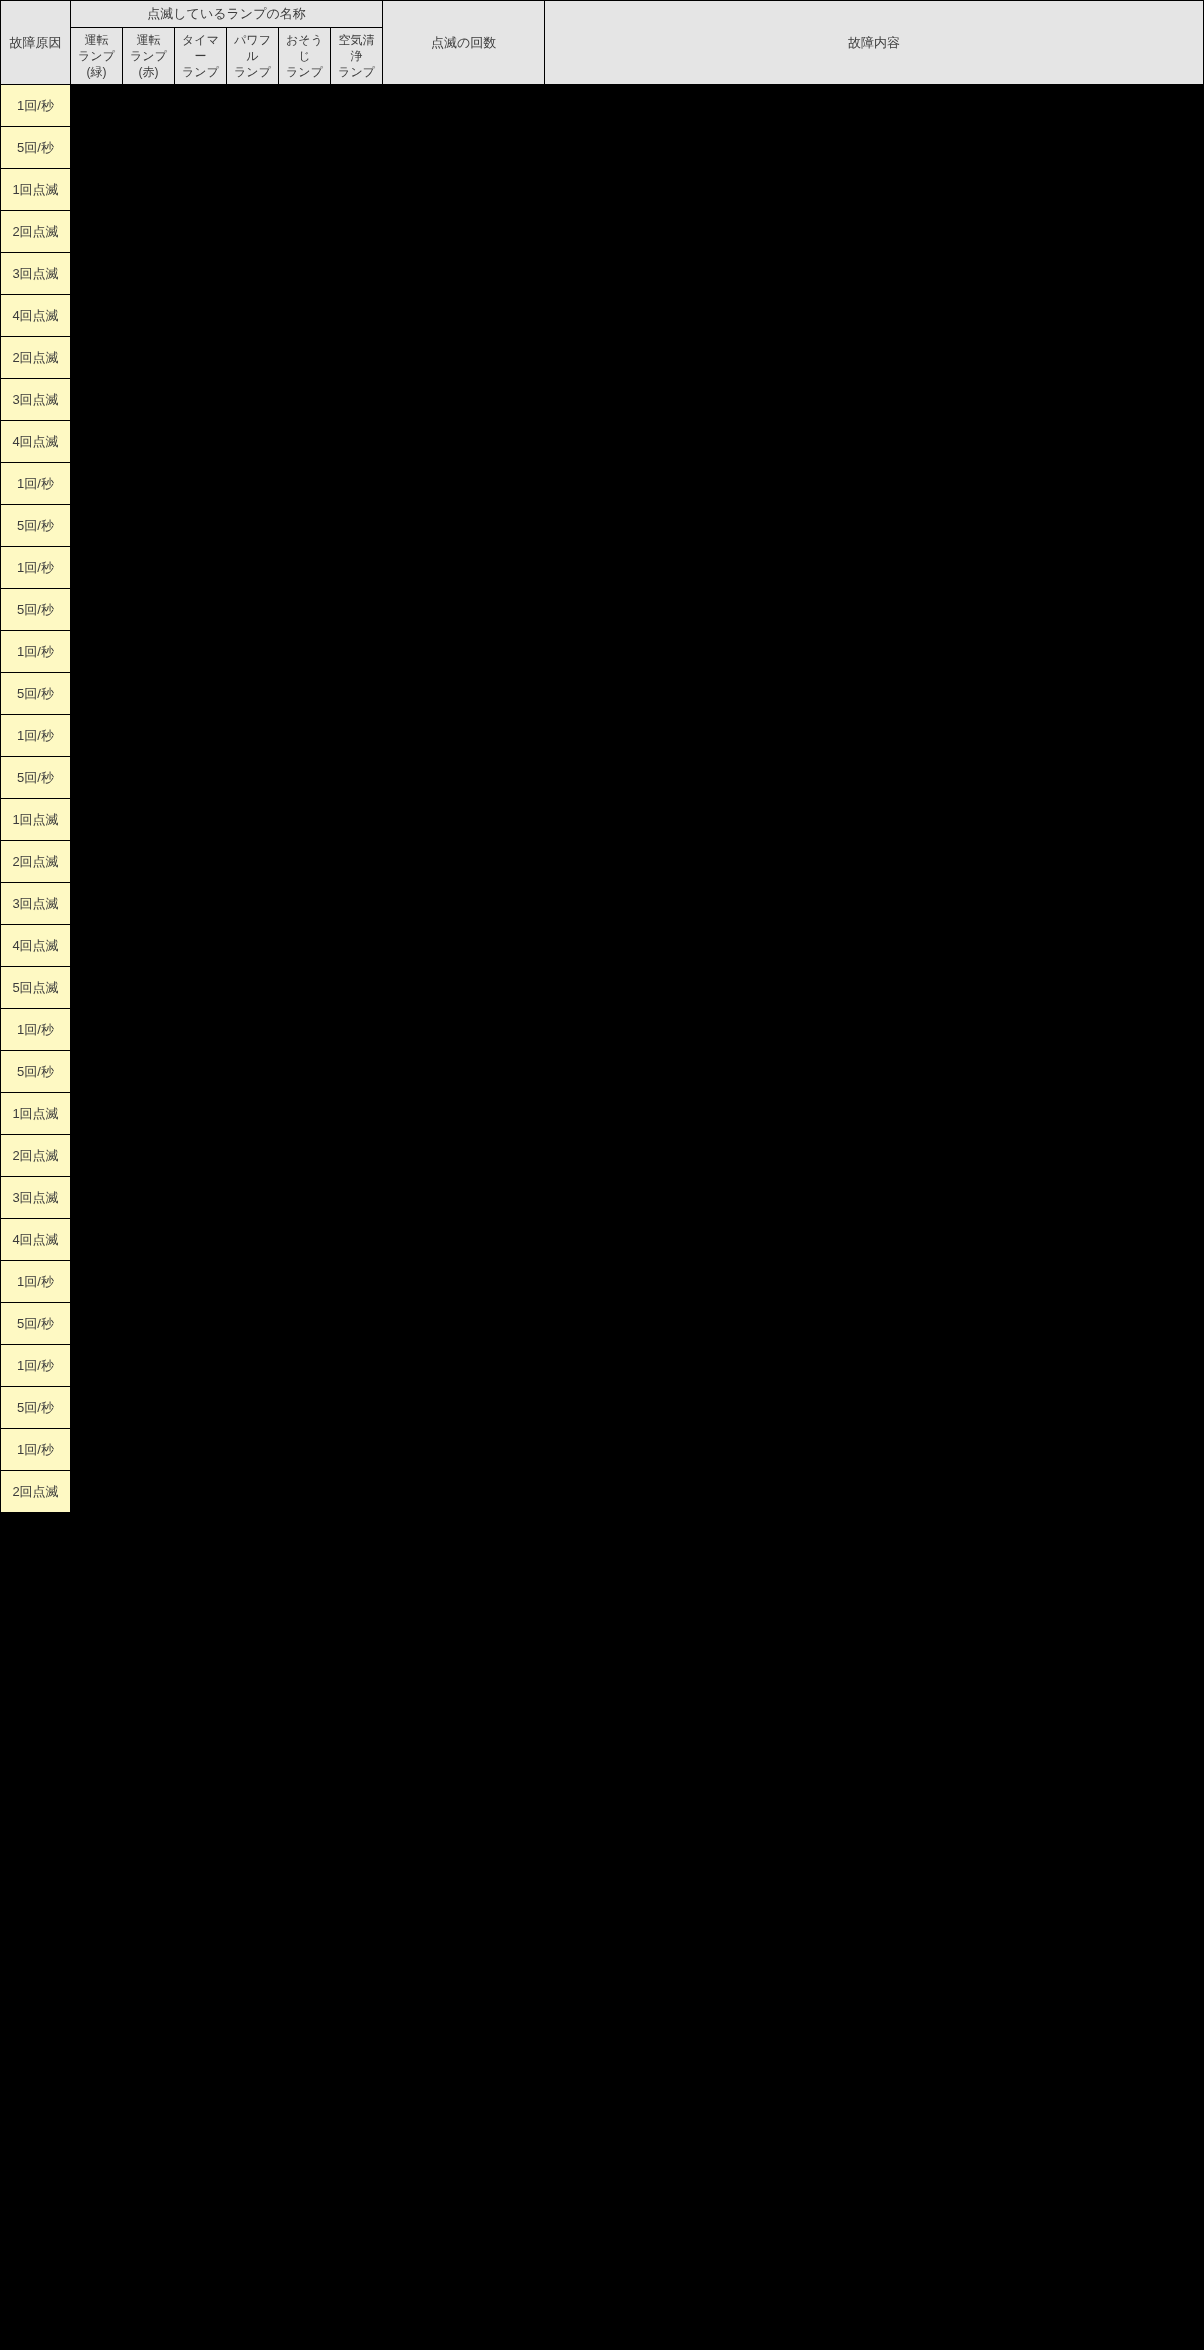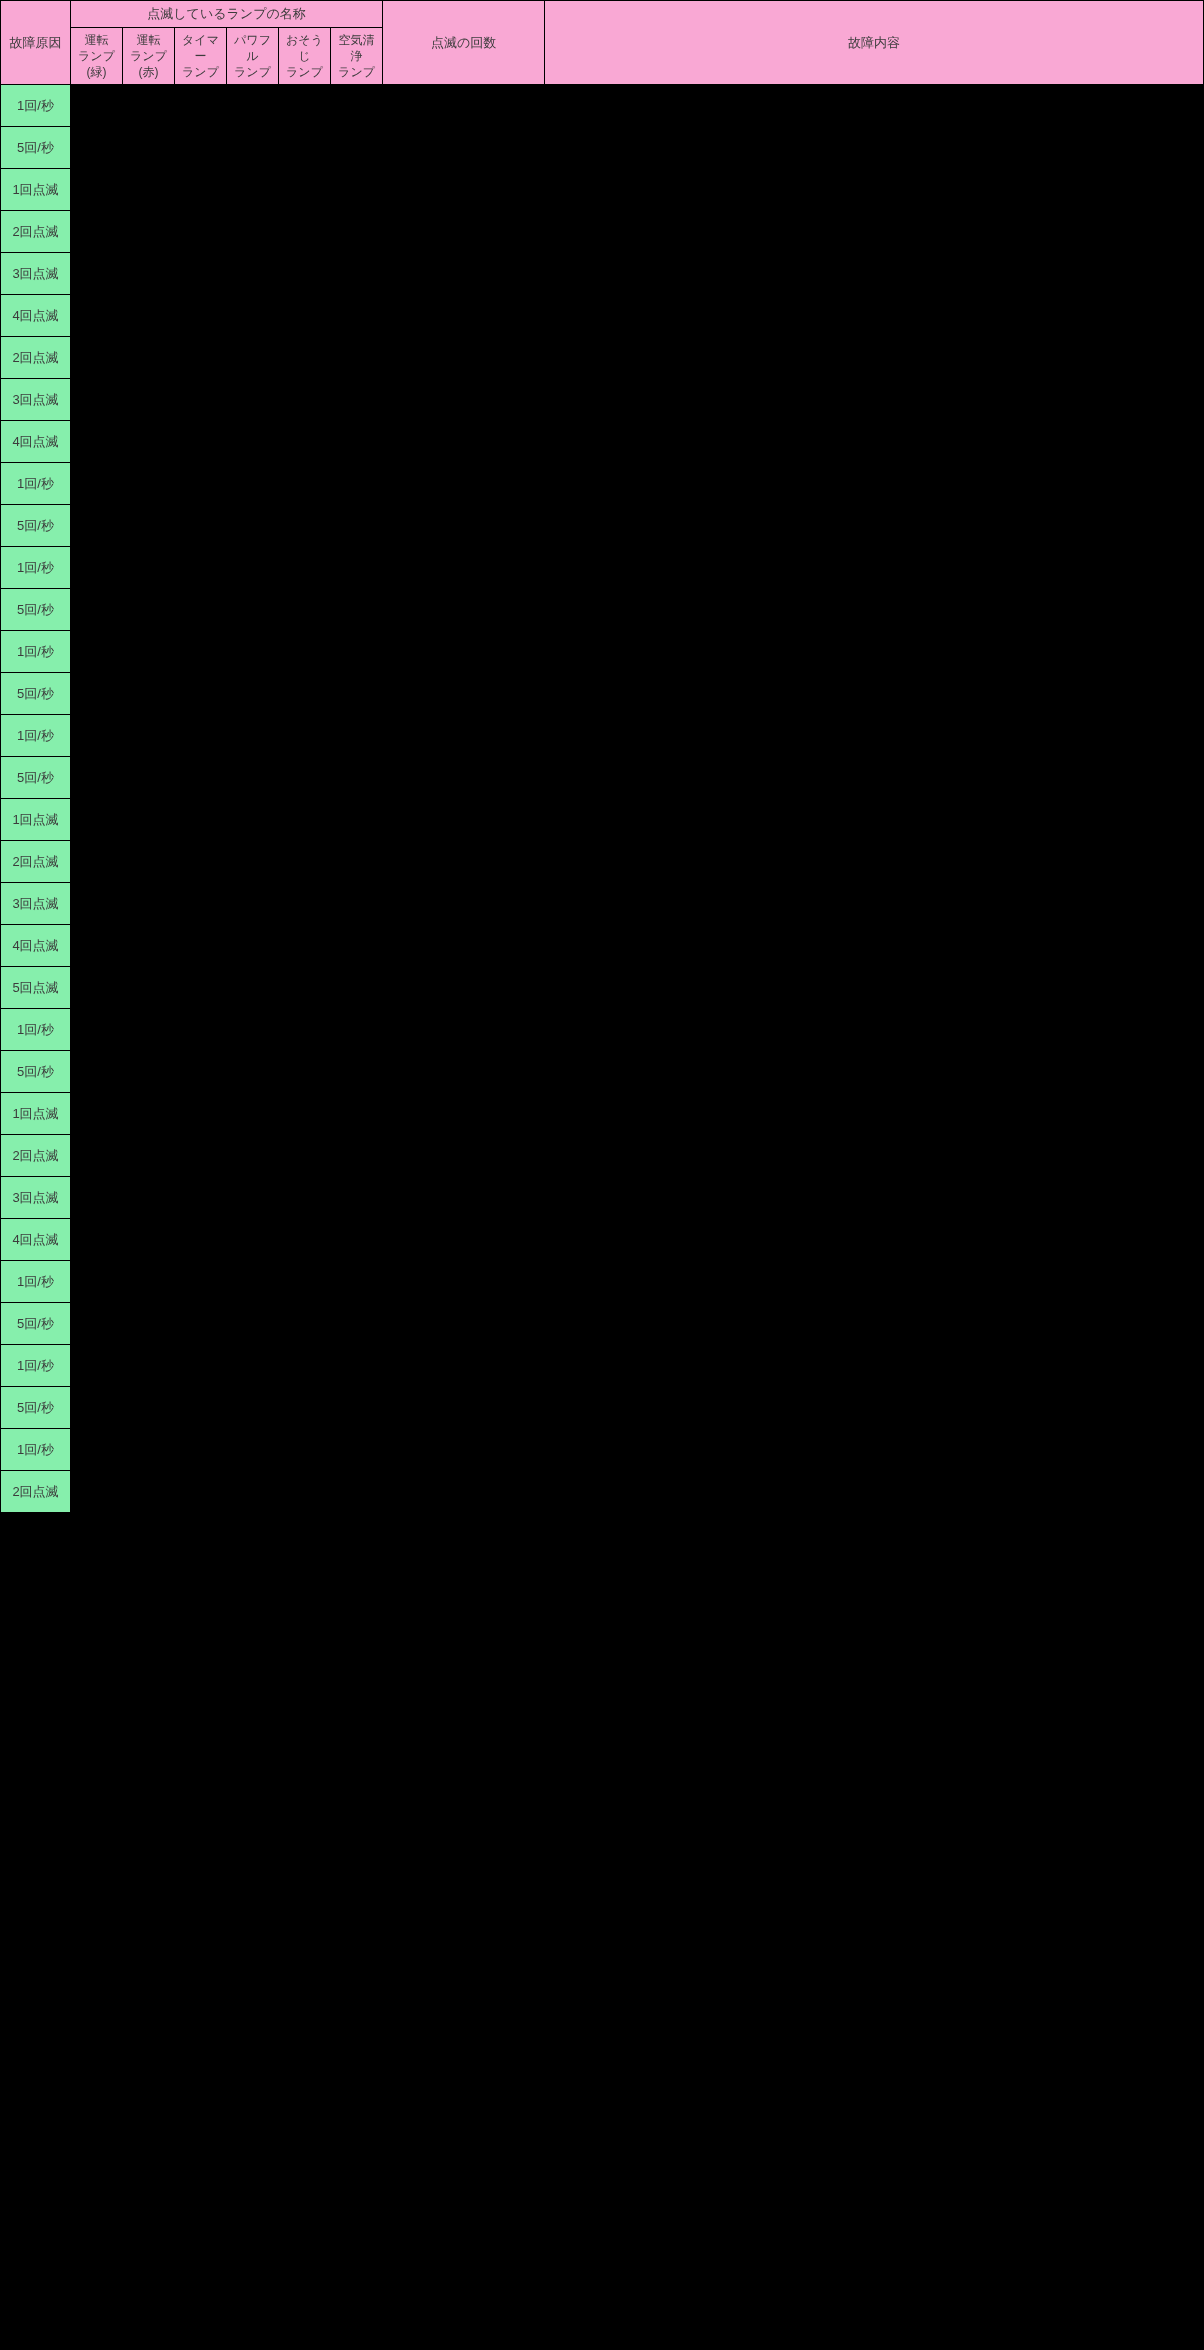--- a/index.html
+++ b/index.html
@@ -23,24 +23,24 @@
     border: 1px solid #000;
     text-align: center;
     vertical-align: middle;
     padding: 4px 2px;
     line-height: 1.35;
   }
   th {
     font-weight: normal;
   }
   .hdr {
-    background: #f9a8d4;
+    background: #e5e5e5;
   }
   .count-cell {
-    background: #86efac;
+    background: #fef9c3;
     width: 70px;
     margin-left: 41px;
   }
   .lamp-col {
     width: 52px;
   }
   .dark {
     background: #000;
     color: #000; 
   }

